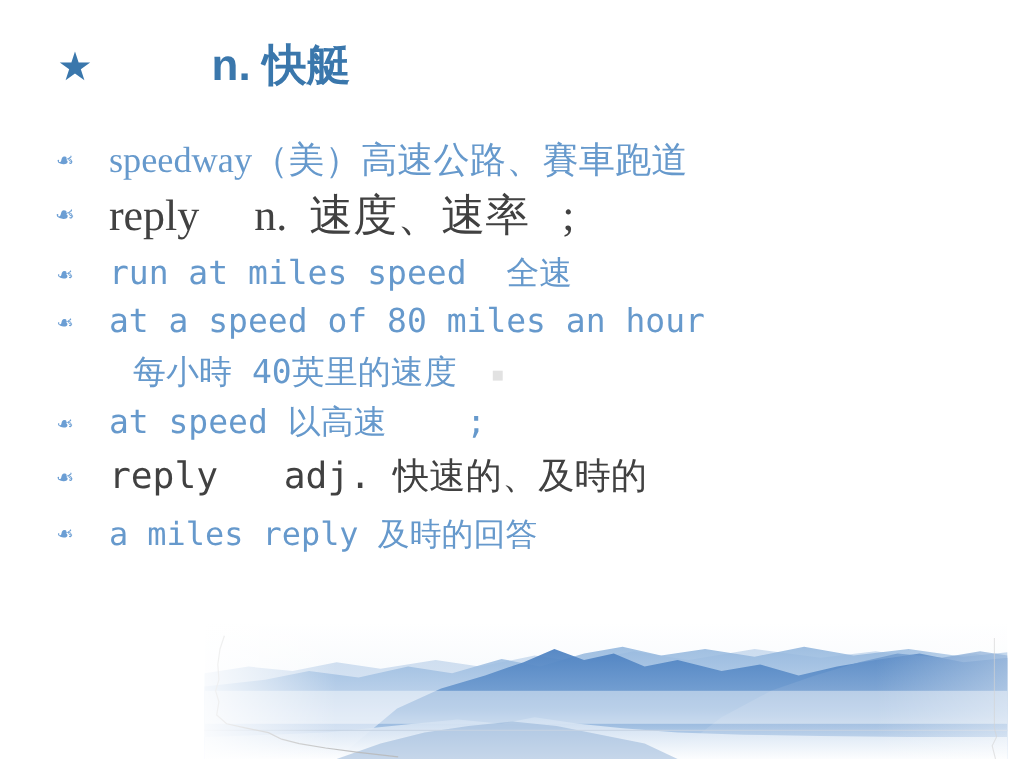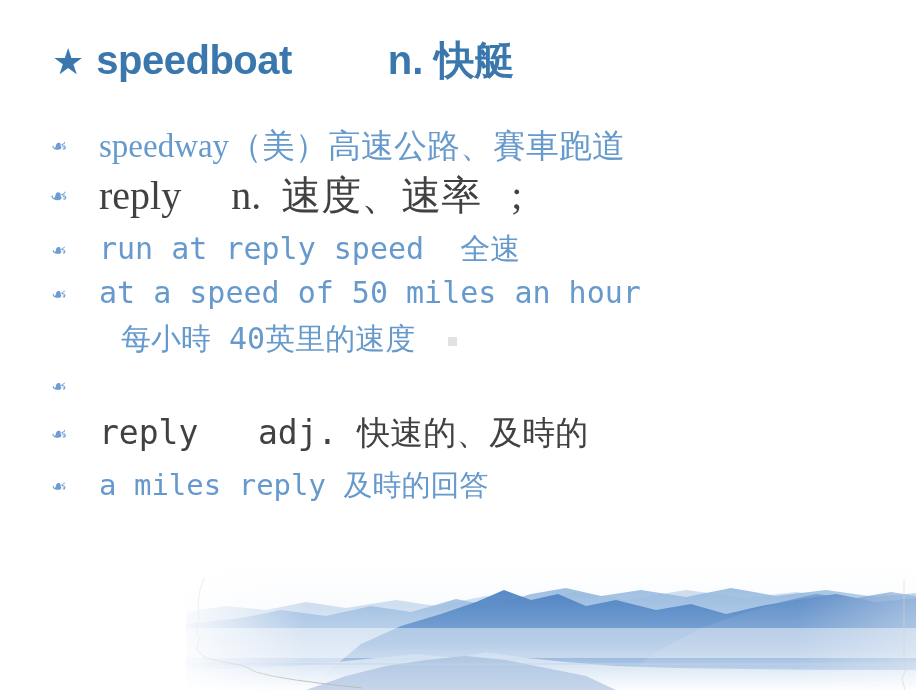--- a/index.html
+++ b/index.html
@@ -110,54 +110,54 @@
   }
   #picture svg { display: block; width: 730px; height: 124px; }
 </style>
 </head>
 <body>
 
 <div id="slide">
 
   <div class="title-row">
     <span class="title-star">★</span>
-    <span class="title-word">speedboat</span>
     <span class="title-gap"></span>
     <span class="title-pos">n. 快艇</span>
   </div>
 
   <div class="body-block">
 
     <div class="line l-serif c-blue" id="line0">
       <span class="bullet">❧</span>
       <span class="ltext">speedway（美）高速公路、賽車跑道</span>
     </div>
 
     <div class="line l-serif c-dark" id="line1">
       <span class="bullet">❧</span>
       <span class="ltext">reply     n.  速度、速率   ;</span>
     </div>
 
     <div class="line l-mono c-blue" id="line2">
       <span class="bullet">❧</span>
-      <span class="ltext">run at reply speed  全速</span>
+      <span class="ltext">run at miles speed  全速</span>
     </div>
 
     <div class="line l-mono c-blue" id="line3">
       <span class="bullet">❧</span>
-      <span class="ltext">at a speed of 50 miles an hour</span>
+      <span class="ltext">at a speed of 80 miles an hour</span>
     </div>
 
     <div class="line l-mono c-blue" id="line4">
       <span class="bullet empty">❧</span>
       <span class="ltext">每小時 40英里的速度</span>
     </div>
 
     <div class="line l-mono c-blue" id="line5">
       <span class="bullet">❧</span>
+      <span class="ltext">at speed 以高速    ;</span>
     </div>
 
     <div class="line l-mono c-dark" id="line6">
       <span class="bullet">❧</span>
       <span class="ltext">reply   adj. 快速的、及時的</span>
     </div>
 
     <div class="line l-mono c-blue" id="line7">
       <span class="bullet">❧</span>
       <span class="ltext">a miles reply 及時的回答</span>

